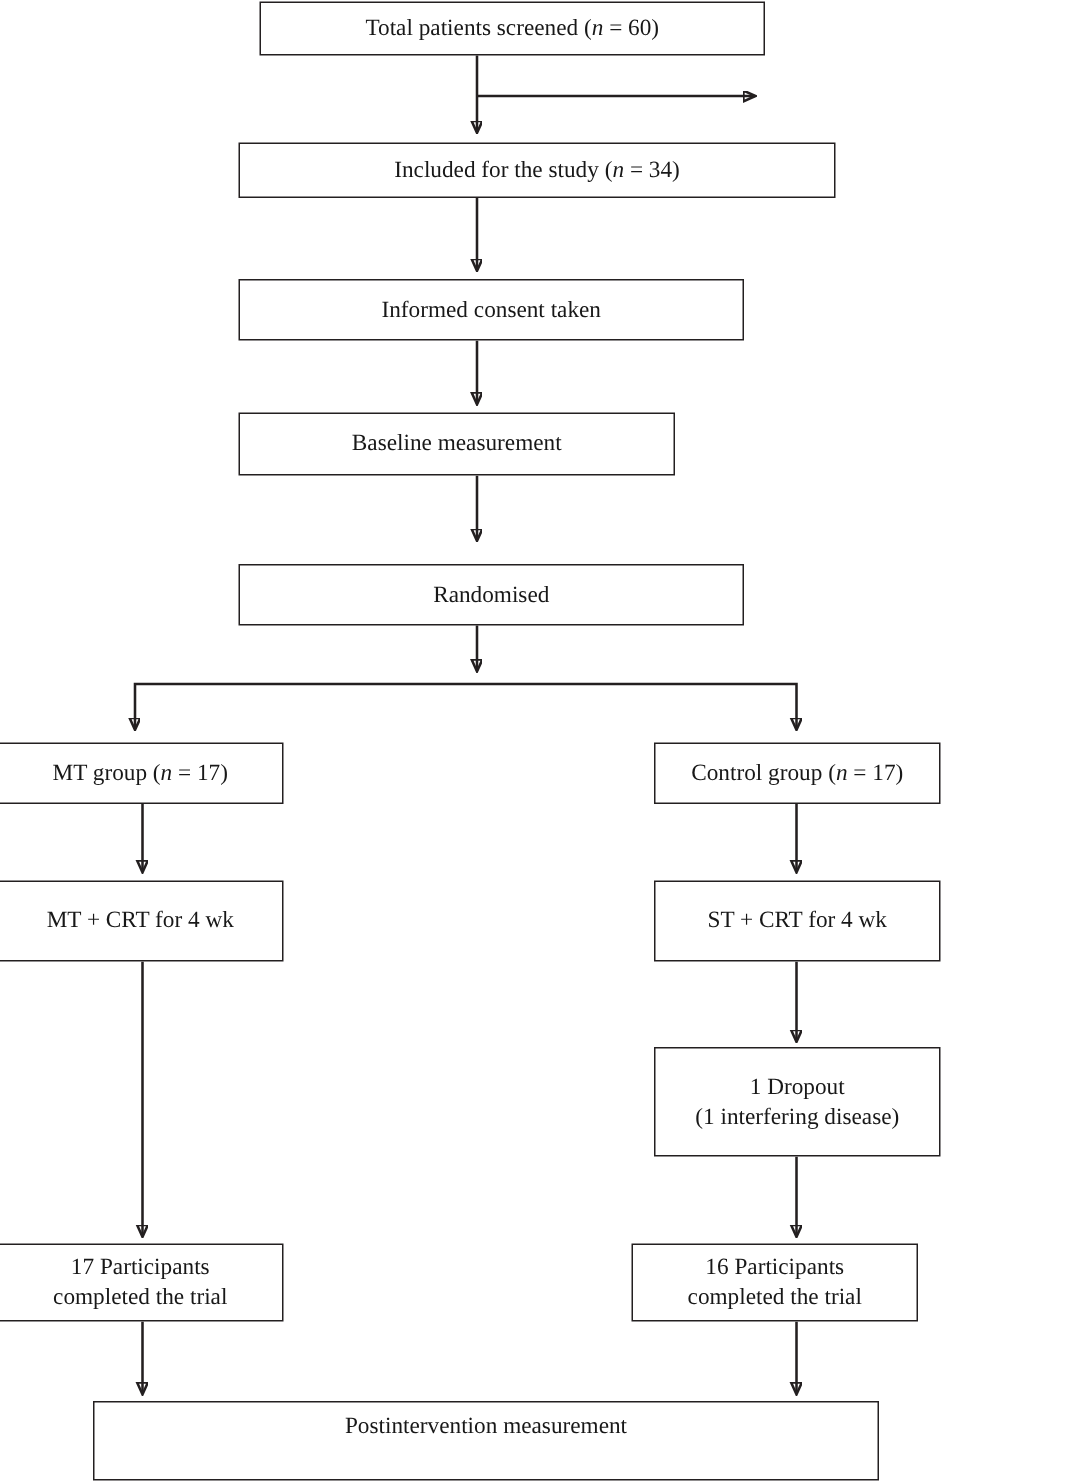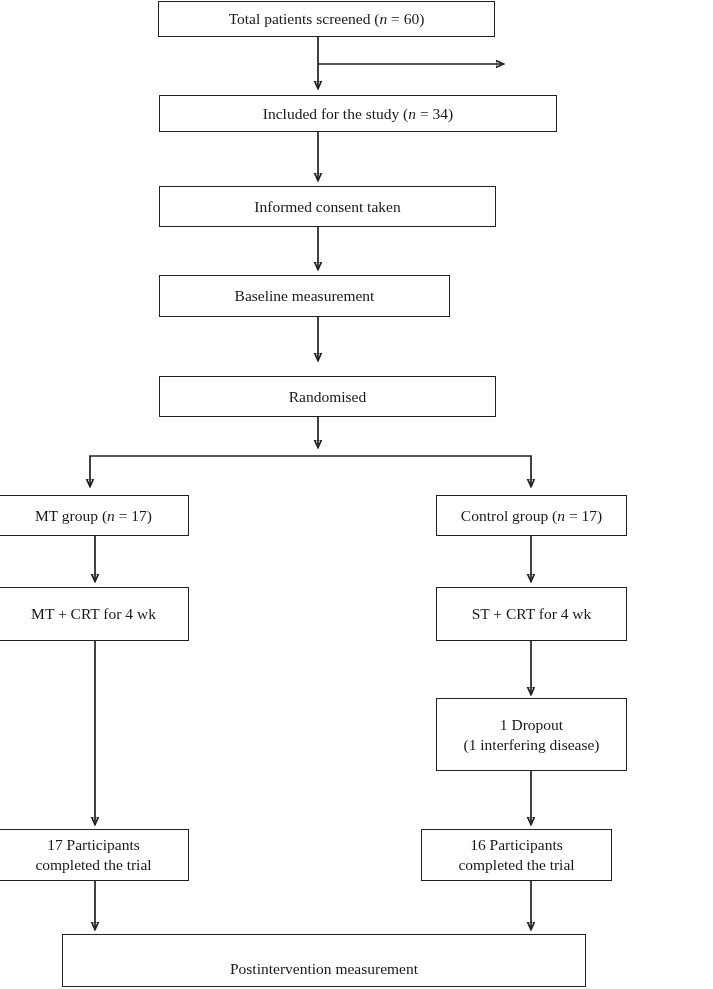--- a/index.html
+++ b/index.html
@@ -83,21 +83,21 @@
     <line x1="95" y1="641" x2="95" y2="824" marker-end="url(#arrow)"></line>
 
     <line x1="531" y1="641" x2="531" y2="694" marker-end="url(#arrow)"></line>
 
     <line x1="531" y1="771" x2="531" y2="824" marker-end="url(#arrow)"></line>
 
     <line x1="95" y1="881" x2="95" y2="929" marker-end="url(#arrow)"></line>
     <line x1="531" y1="881" x2="531" y2="929" marker-end="url(#arrow)"></line>
   </svg>
 
-  <div class="node" style="left:158px; top:1px; width:337px; height:36px;">
+  <div class="node" style="left:173px; top:1px; width:337px; height:36px;">
     <span class="txt">Total patients screened (<i>n</i> = 60)</span>
   </div>
 
 
   <div class="node" style="left:159px; top:95px; width:398px; height:37px;">
     <span class="txt">Included for the study (<i>n</i> = 34)</span>
   </div>
 
   <div class="node" style="left:159px; top:186px; width:337px; height:41px;">
     <span class="txt">Informed consent taken</span>
@@ -135,17 +135,17 @@
   <div class="node" style="left:-2px; top:829px; width:191px; height:52px;">
     <span class="txt">17 Participants
 completed the trial</span>
   </div>
 
   <div class="node" style="left:421px; top:829px; width:191px; height:52px;">
     <span class="txt">16 Participants
 completed the trial</span>
   </div>
 
-  <div class="node" style="left:62px; top:934px; width:524px; height:53px; align-items:flex-start; padding-top:24px;">
+  <div class="node" style="left:62px; top:934px; width:524px; height:53px; align-items:flex-start; padding-top:6px;">
     <span class="txt">Postintervention measurement</span>
   </div>
 
 </div>
 
 </body></html>

